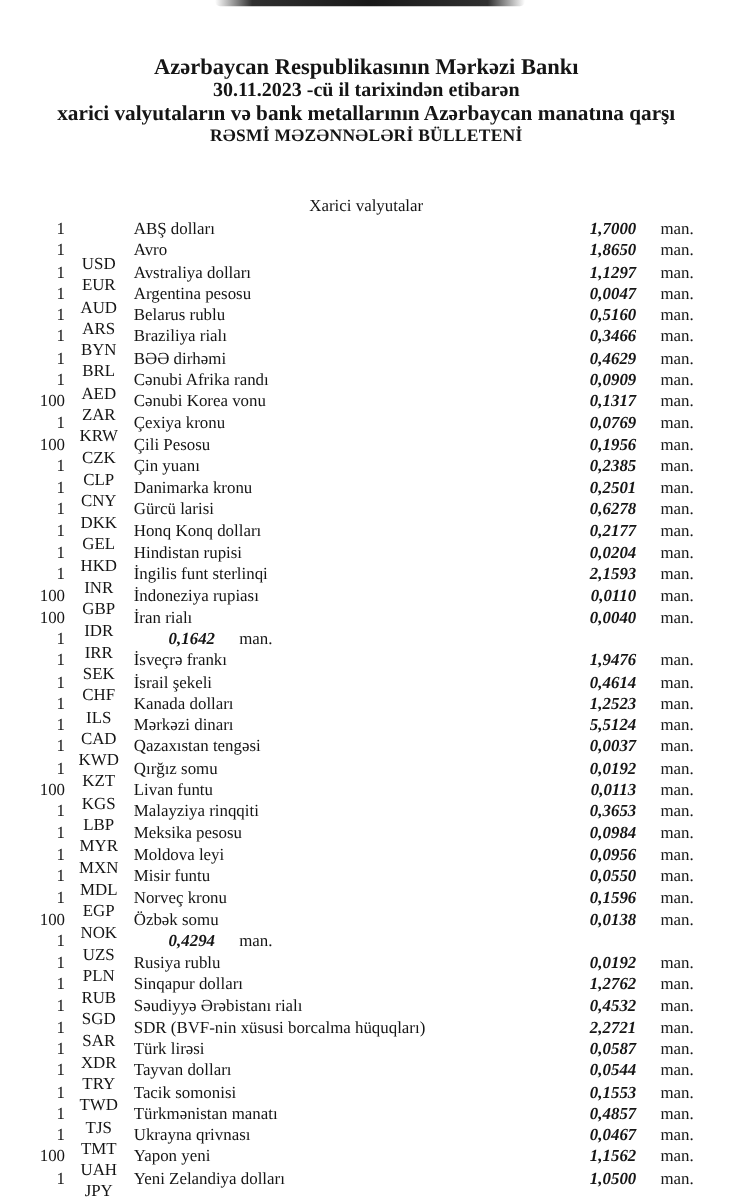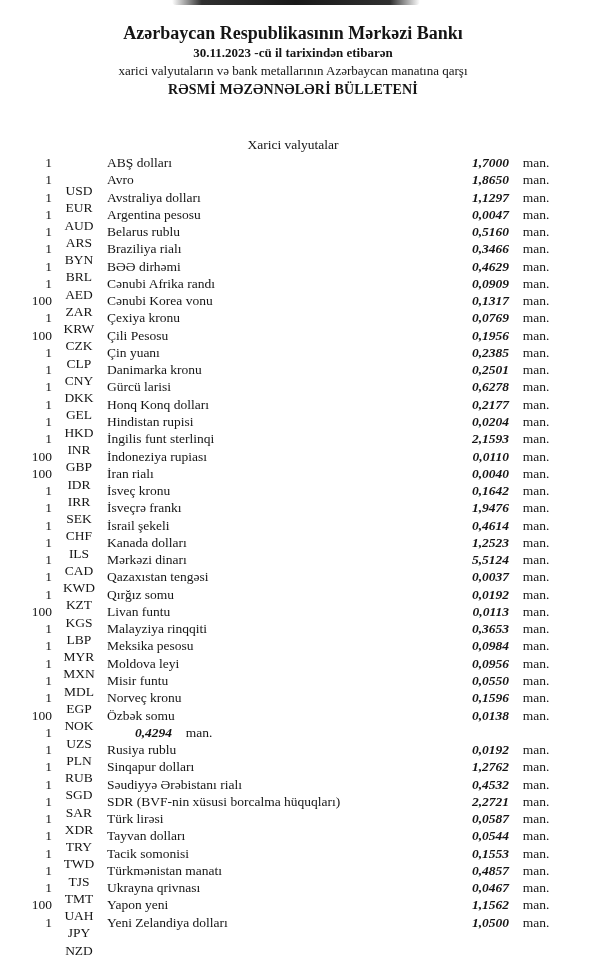--- a/index.html
+++ b/index.html
@@ -24,37 +24,37 @@
       rgba(25,25,25,0.9) 12%,
       rgba(25,25,25,1) 50%,
       rgba(25,25,25,0.9) 88%,
       rgba(25,25,25,0) 100%);
   }
   .doc {
     position: absolute;
     top: 0; left: 0;
     width: 586px;
     height: 963px;
-    padding-top: 22px;
+    padding-top: 42px;
   }
   .doc-header { text-align: center; }
   .bank-name {
     font-size: 18px;
     line-height: 22px;
     font-weight: bold;
   }
   .date-line {
-    font-size: 13px;
+    font-size: 16px;
     line-height: 18px;
     font-weight: bold;
   }
   .subject-line {
-    font-size: 13px;
+    font-size: 17px;
     line-height: 18px;
-    font-weight: normal;
+    font-weight: bold;
   }
   .bulletin-title {
     font-size: 14px;
     line-height: 20px;
     font-weight: bold;
     letter-spacing: 0.2px;
   }
   .section-title {
     margin-top: 36px;
     text-align: center;
@@ -94,21 +94,21 @@
     width: 70px;
     flex: 0 0 70px;
     text-align: right;
     font-weight: bold;
     font-style: italic;
   }
   .unit {
     width: 38px;
     flex: 0 0 38px;
     margin-left: 8px;
-    text-align: center;
+    text-align: right;
   }
 </style>
 </head>
 <body>
 
 <div class="top-bar"></div>
 
 <div class="doc">
   <div class="doc-header">
     <div class="bank-name">Azərbaycan Respublikasının Mərkəzi Bankı</div>
@@ -249,21 +249,20 @@
       <div class="row">
         <span class="qty">100</span>
         <span class="code">IRR</span>
         <span class="name">İran rialı</span>
         <span class="rate">0,0040</span>
         <span class="unit">man.</span>
       </div>
       <div class="row">
         <span class="qty">1</span>
         <span class="code">SEK</span>
-        <span class="name">İsveç kronu</span>
         <span class="rate">0,1642</span>
         <span class="unit">man.</span>
       </div>
       <div class="row">
         <span class="qty">1</span>
         <span class="code">CHF</span>
         <span class="name">İsveçrə frankı</span>
         <span class="rate">1,9476</span>
         <span class="unit">man.</span>
       </div>

